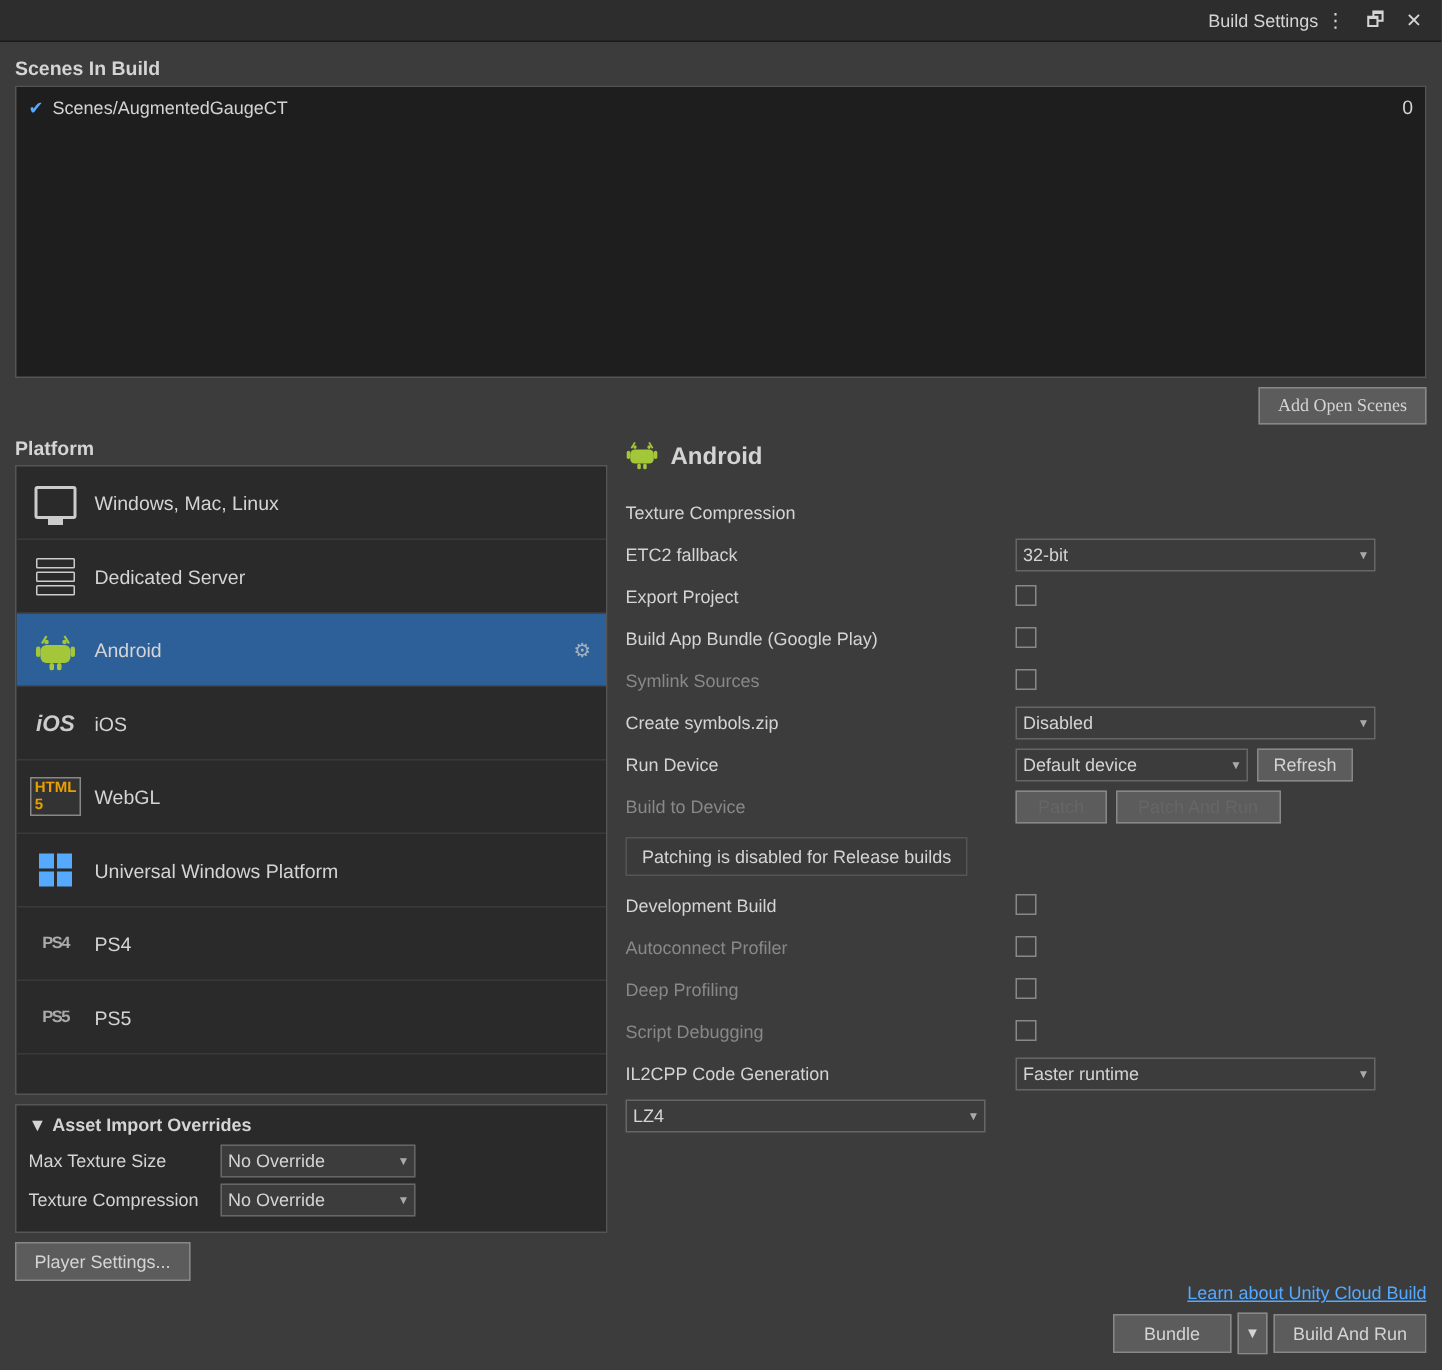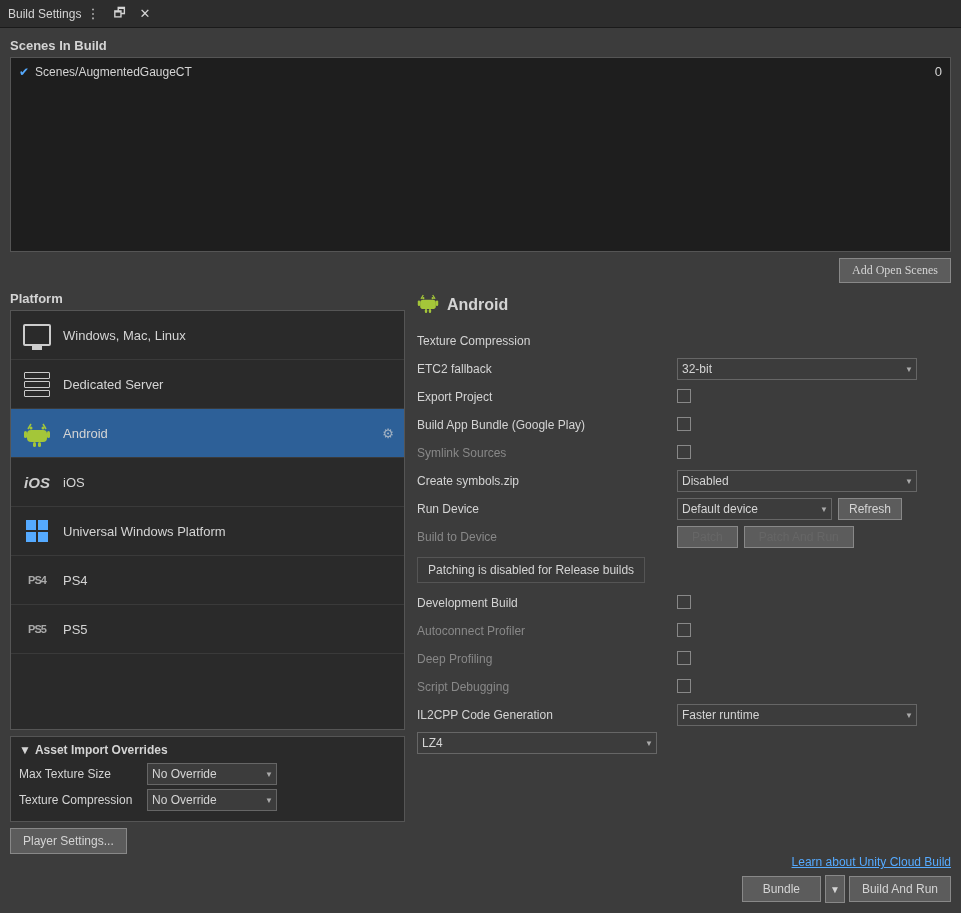--- a/index.html
+++ b/index.html
@@ -10,21 +10,21 @@
       color: #d4d4d4;
       width: 961px;
       height: 913px;
       overflow: hidden;
     }
 
     .title-bar {
       background: #2d2d2d;
       display: flex;
       align-items: center;
-      justify-content: flex-start;
+      justify-content: flex-end;
       padding: 0 8px;
       height: 28px;
       border-bottom: 1px solid #1a1a1a;
     }
     .title-bar-left {
       display: flex;
       align-items: center;
       gap: 8px;
     }
     .title-bar-title {
@@ -567,20 +567,26 @@
           <span class="gear-icon">⚙</span>
         </div>
 
         <div class="platform-item">
           <div class="platform-icon">
             <span class="icon-ios">iOS</span>
           </div>
           <span class="platform-name">iOS</span>
         </div>
 
+        <div class="platform-item">
+          <div class="platform-icon">
+            <span class="icon-webgl">HTML<br>5</span>
+          </div>
+          <span class="platform-name">WebGL</span>
+        </div>
 
         <div class="platform-item">
           <div class="platform-icon">
             <div class="icon-windows">
               <div class="win-tile"></div>
               <div class="win-tile"></div>
               <div class="win-tile"></div>
               <div class="win-tile"></div>
             </div>
           </div>

